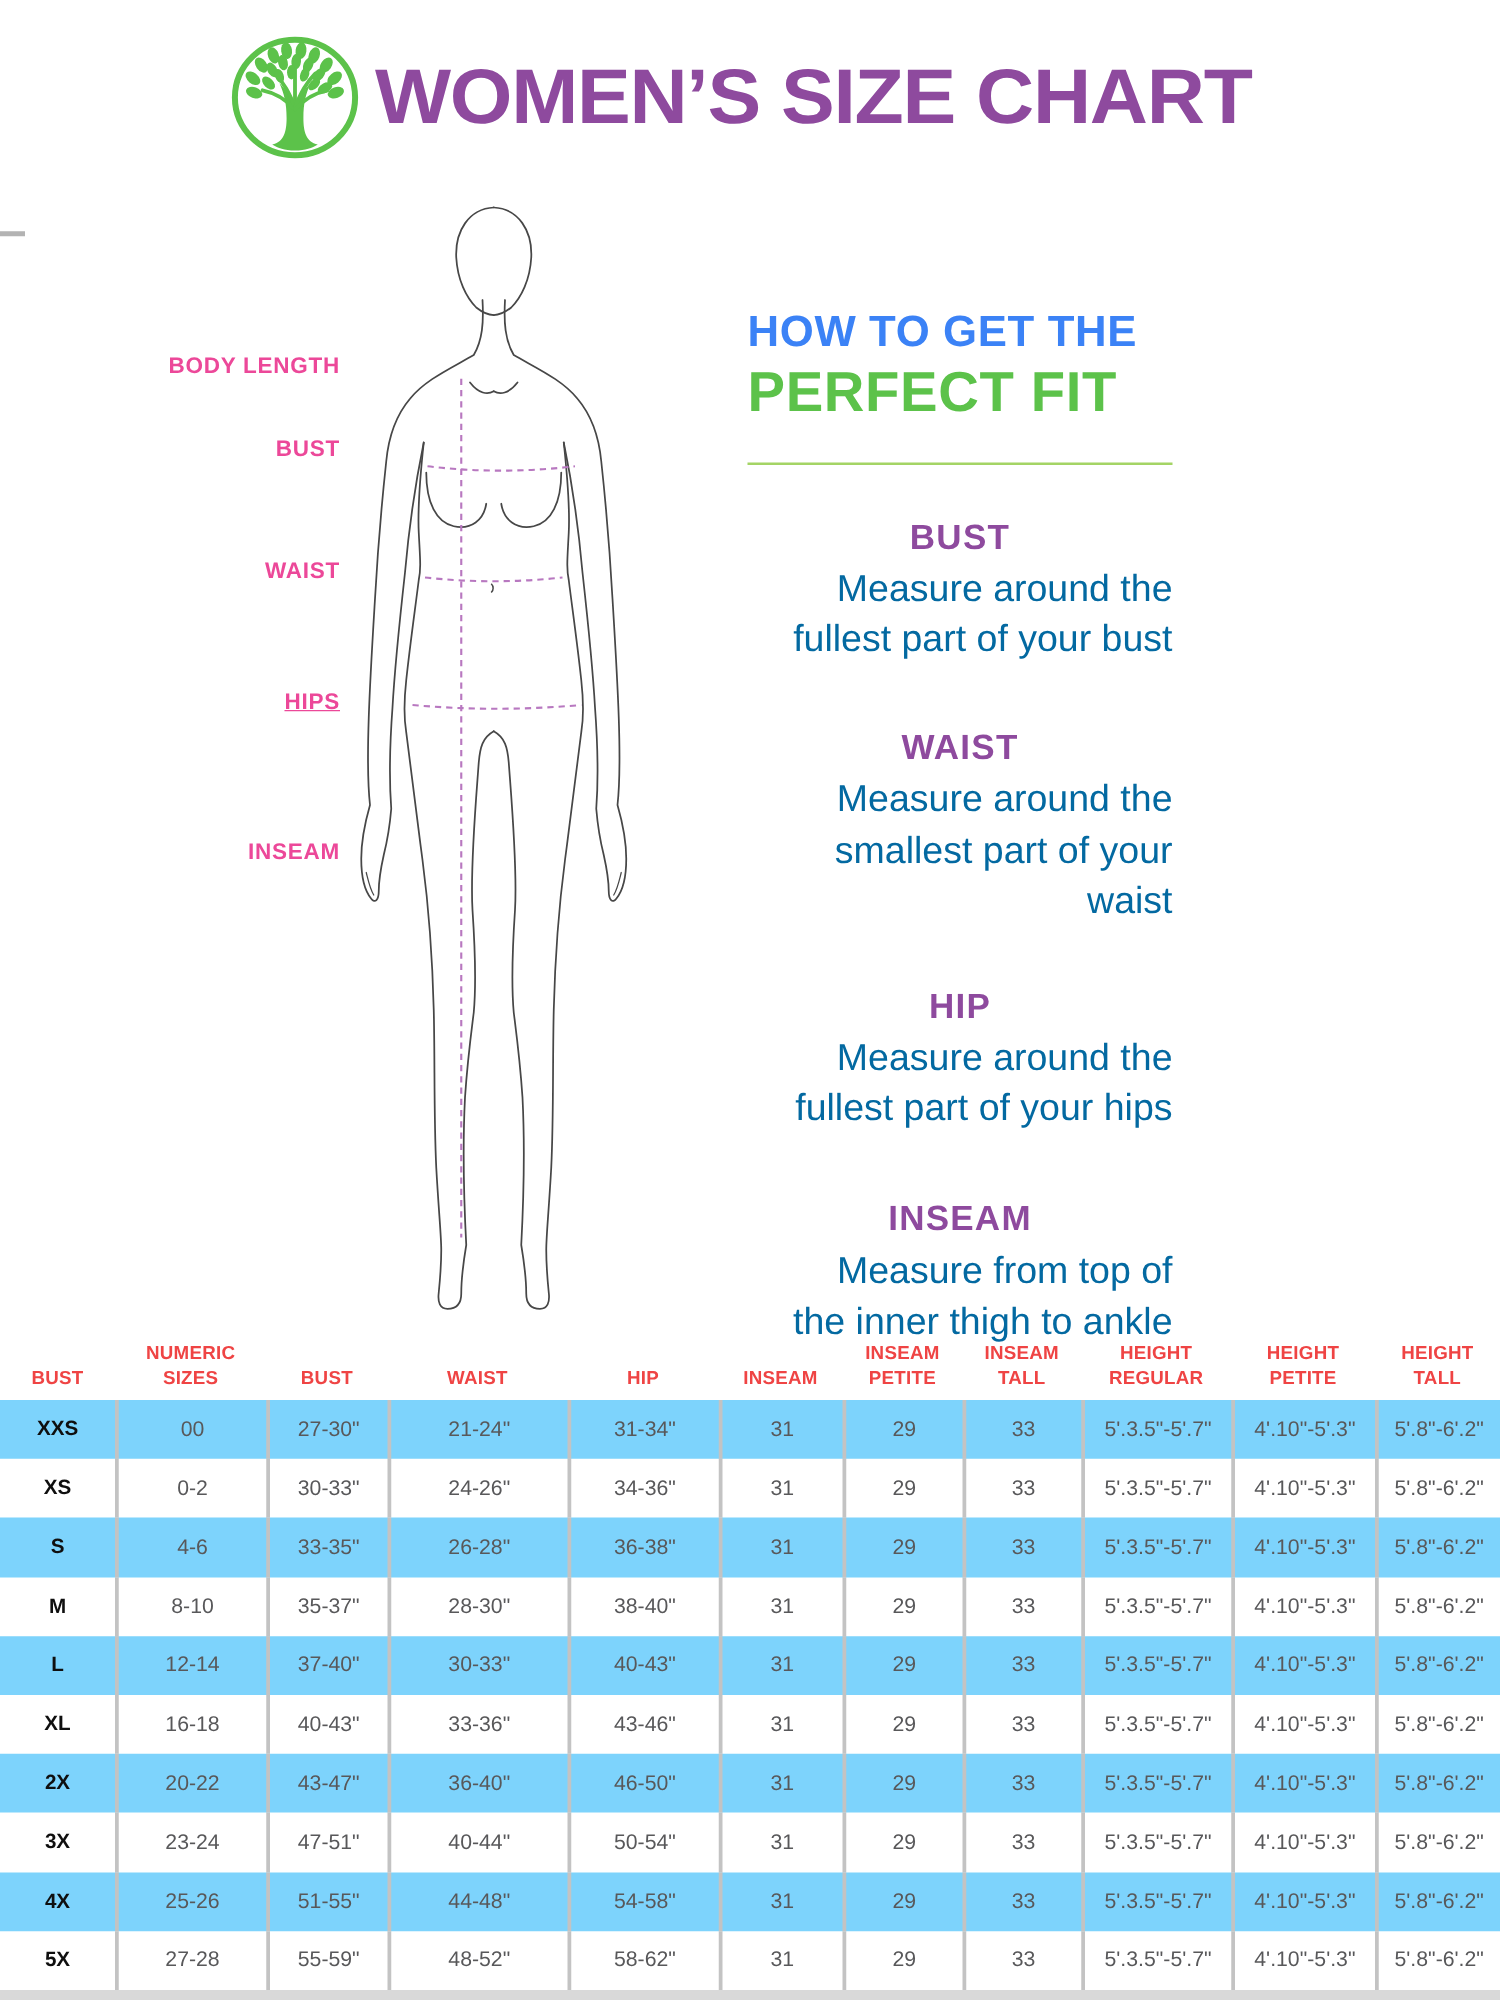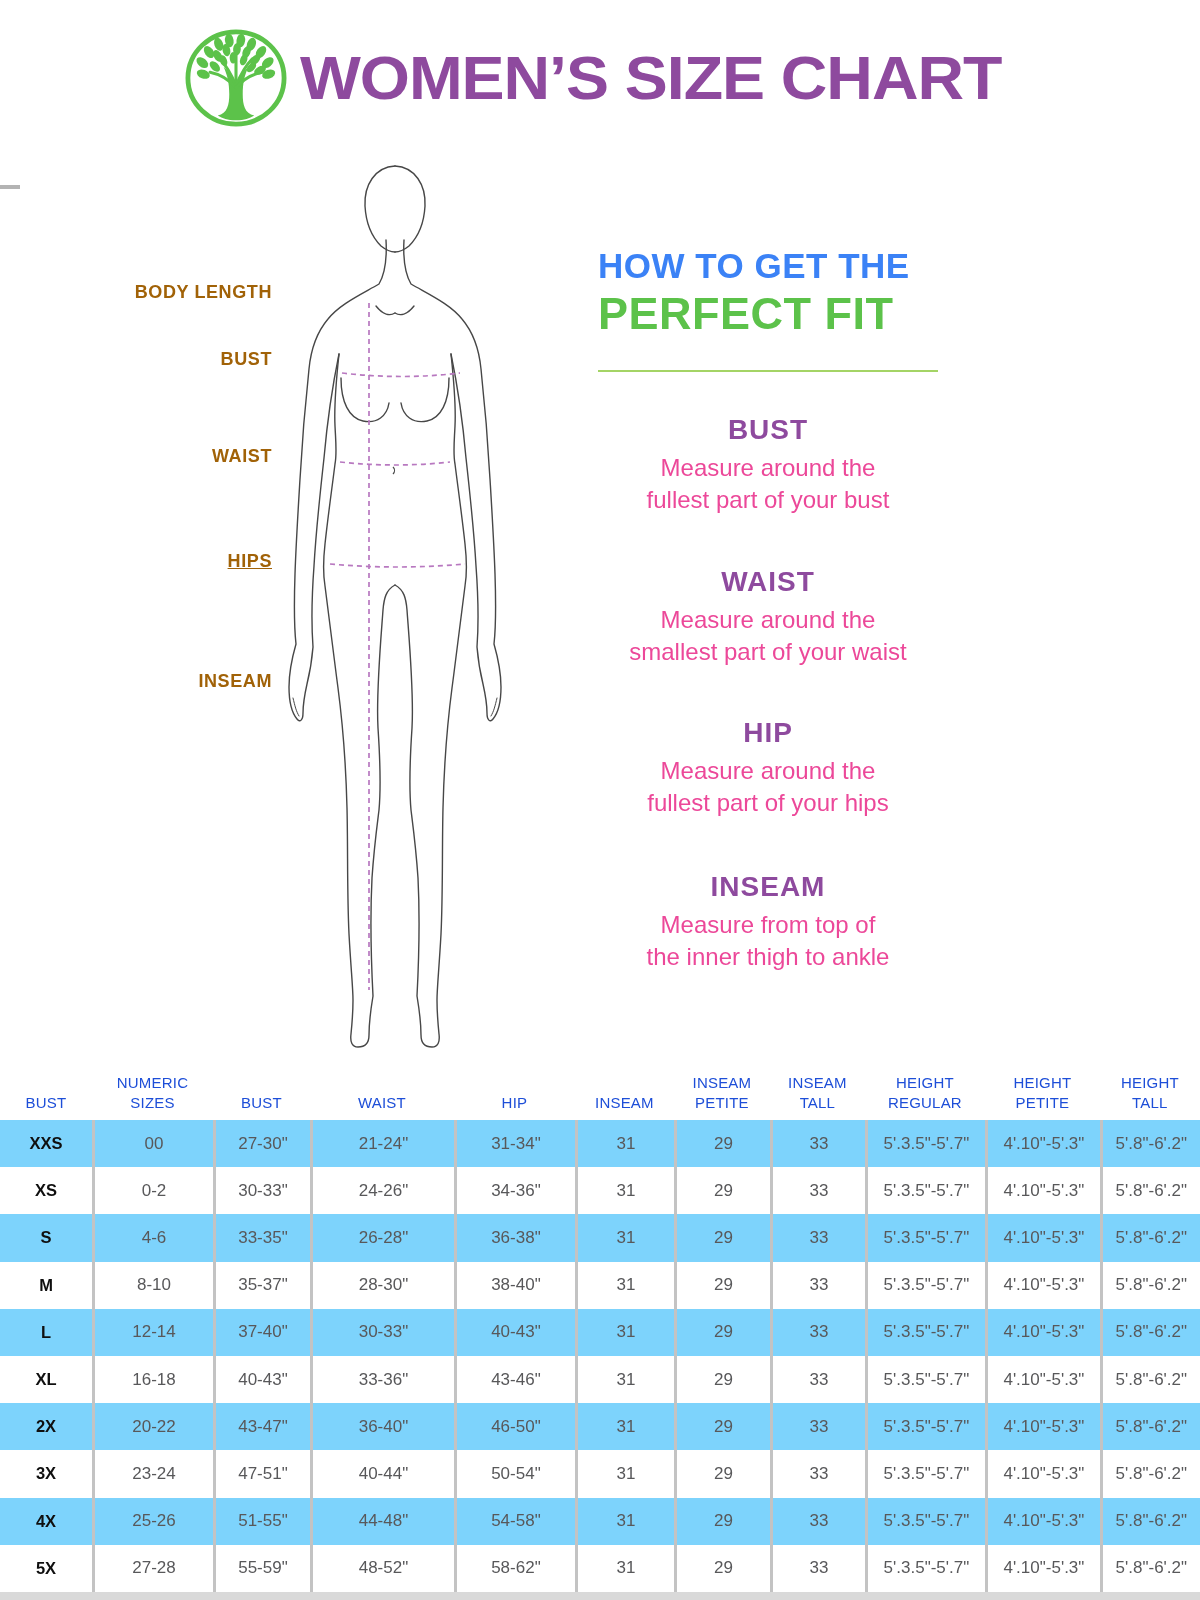--- a/index.html
+++ b/index.html
@@ -11,47 +11,47 @@
   .logo{position:absolute;left:183px;top:28px;width:106px;height:100px;}
   .page-title{position:absolute;left:300px;top:42px;width:720px;height:80px;
       font-size:62px;font-weight:bold;color:#8e4a9e;letter-spacing:-1px;
       transform:scaleX(1.04);transform-origin:left center;white-space:nowrap;}
 
   .edge-artifact{position:absolute;left:0;top:185px;width:20px;height:4px;background:#b3b3b3;}
 
   
   .figure-svg{position:absolute;left:240px;top:158px;width:310px;height:900px;}
   .fig-label{position:absolute;right:928px;width:170px;text-align:right;
-      font-size:18px;font-weight:bold;color:#a16207;letter-spacing:.6px;line-height:1.2;}
+      font-size:18px;font-weight:bold;color:#ec4899;letter-spacing:.6px;line-height:1.2;}
   .lbl-bodylength{top:282px;}
   .lbl-bust{top:349px;}
   .lbl-waist{top:446px;}
   .lbl-hips{top:551px;text-decoration:underline;}
   .lbl-inseam{top:671px;}
 
   
   .guide{position:absolute;left:598px;top:246px;width:340px;}
   .guide-t1{font-size:35px;font-weight:bold;color:#3b82f6;letter-spacing:.5px;}
   .guide-t2{font-size:45px;font-weight:bold;color:#5cc24a;letter-spacing:.5px;margin-top:2px;}
   .guide-divider{margin-top:30px;height:2px;background:#a4d465;width:100%;}
   .guide-sec{text-align:center;}
   .sec-0{margin-top:42px;}
   .sec-1{margin-top:50px;}
   .sec-2{margin-top:48px;}
   .sec-3{margin-top:52px;}
   .sec-head{font-size:28px;font-weight:bold;color:#8e4a9e;letter-spacing:1px;}
-  .sec-text{margin-top:6px;font-size:24px;color:#ec4899;line-height:1.34;white-space:pre-line;}
+  .sec-text{margin-top:6px;font-size:30px;color:#0369a1;line-height:1.34;white-space:pre-line;text-align:right;}
 
   
   .size-table{position:absolute;left:0;top:1063px;width:1200px;}
   .thead,.trow{display:grid;
       grid-template-columns:7.67% 10.08% 8.08% 12% 10.08% 8.25% 8% 7.92% 10% 9.58% 8.33%;}
   .thead{height:57px;}
   .hcell{display:flex;flex-direction:column;justify-content:flex-end;align-items:center;
-      text-align:center;font-size:15px;font-weight:normal;color:#1d4ed8;line-height:1.3;
+      text-align:center;font-size:15px;font-weight:bold;color:#ef4444;line-height:1.3;
       padding-bottom:8px;white-space:pre-line;letter-spacing:.2px;}
   .trow{height:47.2px;}
   .trow.gray{background:#7dd3fc;}
   .tcell{display:flex;align-items:center;justify-content:center;
       font-size:17px;color:#58585a;}
   .tcell + .tcell{border-left:3px solid #c3c3c3;}
   .size-cell{font-weight:bold;color:#0f0f0f;font-size:16.5px;}
   .table-bottom-sliver{height:8px;background:#d9d9d9;}
 </style>
 </head>

